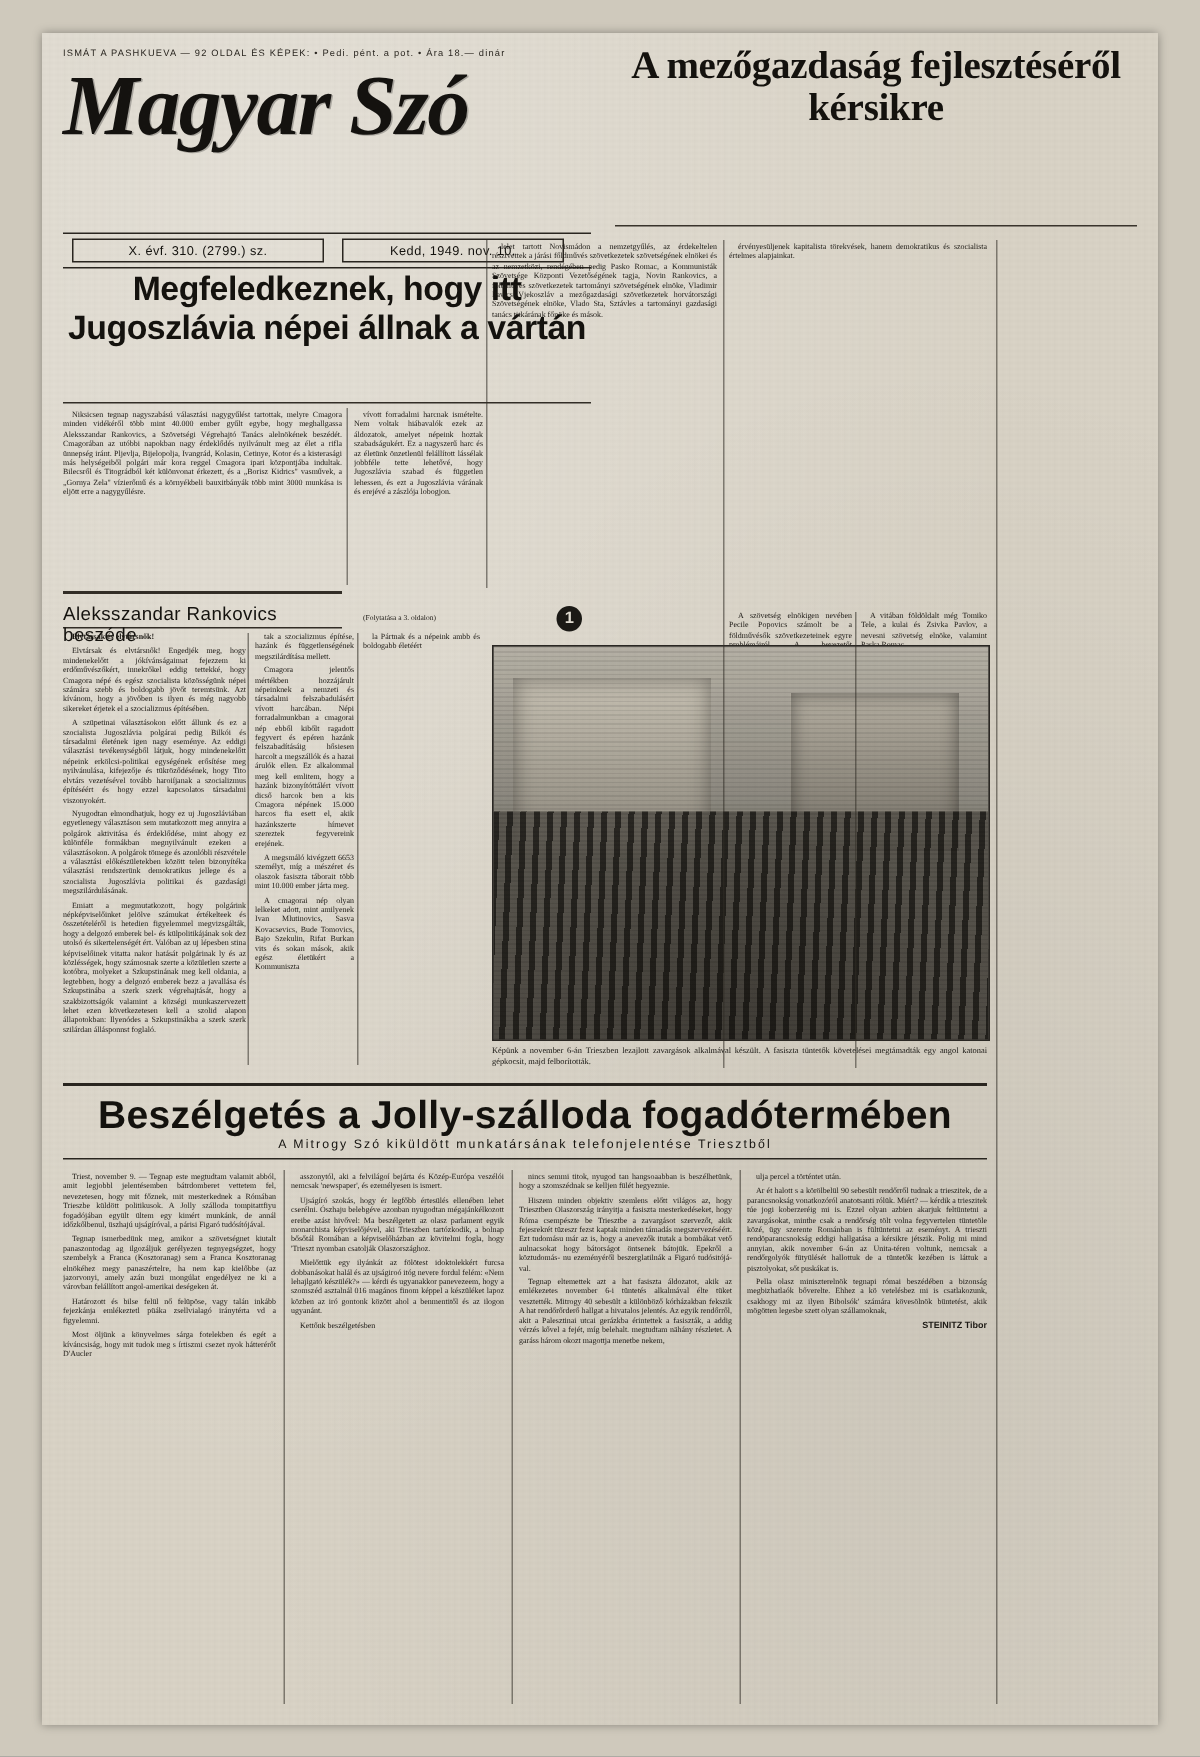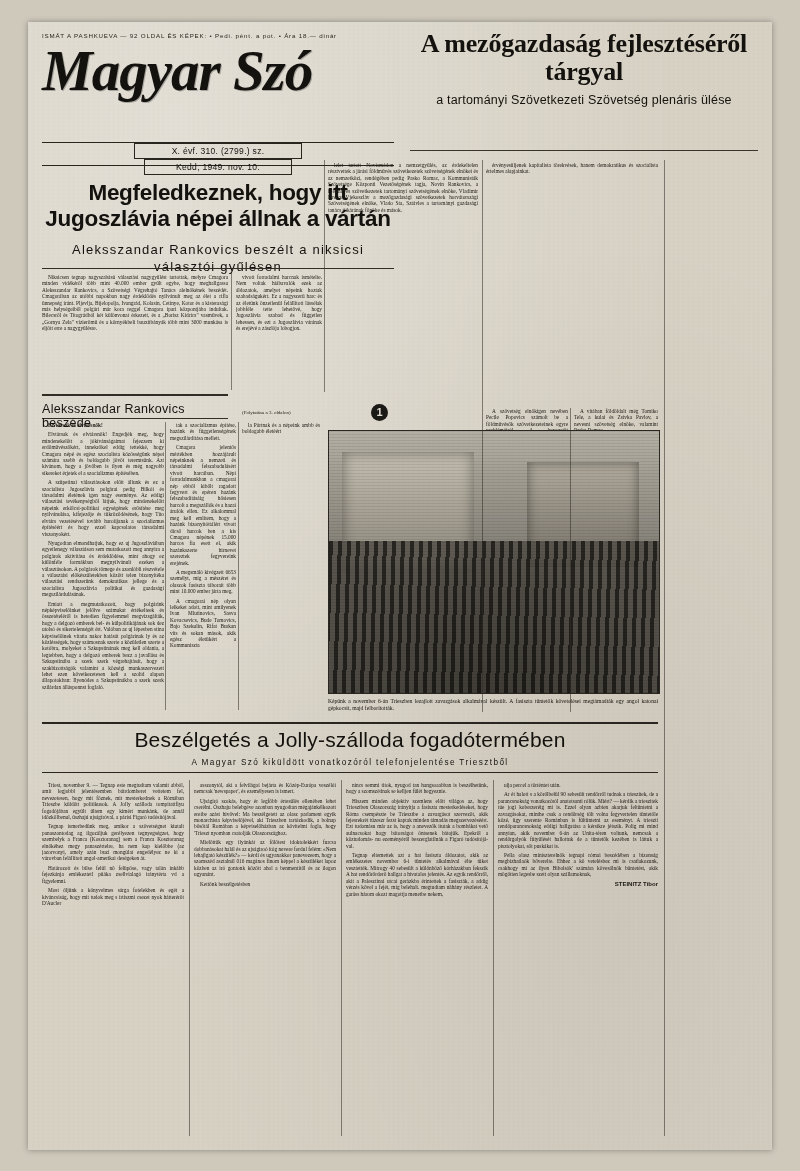--- a/index.html
+++ b/index.html
@@ -64,28 +64,27 @@
     font-style: italic;
     font-size: 57px;
     line-height: 70px;
     letter-spacing: -1px;
     color: #151310;
     text-shadow: 1px 1px 0 rgba(0,0,0,0.25);
   }
   .issue-bar {
     position: absolute;
     left: 14px;
-    top: 120px;
+    top: 133px;
     width: 352px;
     height: 22px;
     border-top: 1.5px solid #2a2620;
     border-bottom: 1.5px solid #2a2620;
     display: flex;
     align-items: center;
-    flex-direction: column;
   }
   .issue-left, .issue-right {
     font-family: "Liberation Sans", sans-serif;
     font-size: 8.5px;
     letter-spacing: 0.3px;
     border: 1px solid #2a2620;
     padding: 2px 8px;
     margin: 0 6px;
   }
   .issue-left { width: 150px; text-align: center; }
@@ -251,22 +250,22 @@
     width: 616px;
     border-top: 2px solid #2a2620;
   }
   .feature-head {
     position: absolute;
     left: 14px;
     top: 706px;
     width: 616px;
     text-align: center;
     font-family: "Liberation Sans", sans-serif;
-    font-weight: normal;
-    font-size: 21px;
+    font-weight: bold;
+    font-size: 26px;
     letter-spacing: 0.2px;
   }
   .feature-sub {
     position: absolute;
     left: 14px;
     top: 736px;
     width: 616px;
     text-align: center;
     font-family: "Liberation Sans", sans-serif;
     font-size: 8.2px;
@@ -304,28 +303,26 @@
     <div class="masthead">
       <div class="masthead-title">Magyar Szó</div>
     </div>
 
     <div class="issue-bar">
       <div class="issue-left">X. évf. 310. (2799.) sz.</div>
       <div class="issue-right">Kedd, 1949. nov. 10.</div>
     </div>
 
     <div class="head-right">
-      <h1>A mezőgazdaság fejlesztéséről tárgyal</h1>
-      <div class="sub">a tartományi Szövetkezeti Szövetség plenáris ülése</div>
+      <h1>A mezőgazdaság fejlesztéséről kérsikre</h1>
     </div>
     <div class="rule-thin"></div>
 
     <div class="banner">
       <h2>Megfeledkeznek, hogy itt Jugoszlávia népei állnak a vártán</h2>
-      <div class="lead">Aleksszandar Rankovics beszélt a niksicsi választói gyűlésen</div>
     </div>
 
     <div class="sub-rule" style="left:14px; top:246px; width:352px;"></div>
     <div class="sub-rule" style="left:14px; top:372px; width:186px; border-top-width:2px;"></div>
     <div class="sub-rule" style="left:14px; top:396px; width:186px;"></div>
 
     <div class="col" style="left:14px; top:252px; width:186px; height:112px;">
       <p class="first">Niksicsen tegnap nagyszabású választási nagygyűlést tartottak, melyre Cmagora minden vidékéről több mint 40.000 ember gyűlt egybe, hogy meghallgassa Aleksszandar Rankovics, a Szövetségi Végrehajtó Tanács alelnökének beszédét. Cmagorában az utóbbi napokban nagy érdeklődés nyilvánult meg az élet a rifla ünnepség iránt. Pljevlja, Bijelopolja, Ivangrád, Kolasin, Cetinye, Kotor és a kisterasági más helységeiből polgári már kora reggel Cmagora ipari központjába indultak. Bilecsről és Titográdból két különvonat érkezett, és a „Borisz Kidrics" vasművek, a „Gornya Zela" vízierőmű és a környékbeli bauxitbányák több mint 3000 munkása is eljött erre a nagygyűlésre.</p>
     </div>
     <div class="col" style="left:208px; top:252px; width:86px; height:112px;">
@@ -376,21 +373,21 @@
       <div class="sky"></div>
       <div class="bldg"></div>
       <div class="bldg2"></div>
       <div class="crowd"></div>
       <div class="smear"></div>
     </div>
     <div class="photo-caption">Képünk a november 6-án Trieszben lezajlott zavargások alkalmával készült. A fasiszta tüntetők követelései megtámadták egy angol katonai gépkocsit, majd felborították.</div>
 
     <div class="feature-rule-top"></div>
     <div class="feature-head">Beszélgetés a Jolly-szálloda fogadótermében</div>
-    <div class="feature-sub">A Magyar Szó kiküldött vonatkozóról telefonjelentése Triesztből</div>
+    <div class="feature-sub">A Mitrogy Szó kiküldött munkatársának telefonjelentése Triesztből</div>
     <div class="feature-rule-bot"></div>
 
     <div class="col" style="left:14px; top:760px; width:142px; height:352px;">
       <p class="first">Triest, november 9. — Tegnap este megtudtam valamit abból, amit legjobbl jelentésemben bátrdomberet vettetem fel, nevezetesen, hogy mit főznek, mit mesterkednek a Rómában Trieszbe küldött politikusok. A Jolly szálloda tompitattfiyu fogadójában egyült ültem egy kimért munkánk, de annál időzkőlbenul, üszhajú ujságíróval, a párisi Figaró tudósítójával.</p>
       <p>Tegnap ismerbedünk meg, amikor a szövetségnet kiutalt panaszontodag ag ilgozáljuk gerélyezen tegnyegségzet, hogy szembelyk a Franca (Kosztoranag) sem a Franca Kosztoranag elnökéhez megy panaszértelre, ha nem kap kielőbbe (az jazorvonyi, amely azán buzi mongúlat engedélyez ne ki a várovban felállított angol-amerikai deségeken át.</p>
       <p>Határozott és bilse felül nő felüpöse, vagy talán inkább fejezkánja emlékeztetl püáka zsellvialagó iránytérta vd a figyelemni.</p>
       <p>Most öljünk a könyvelmes sárga fotelekben és egét a kíváncsiság, hogy mit tudok meg s írtiszmi csezet nyok hátterérőt D'Aucler</p>
     </div>
     <div class="col" style="left:166px; top:760px; width:142px; height:352px;">
       <p class="first">asszonytól, aki a felvilágoí bejárta és Közép-Európa veszélói nemcsak 'newspaper', és ezemélyesen is ismert.</p>

